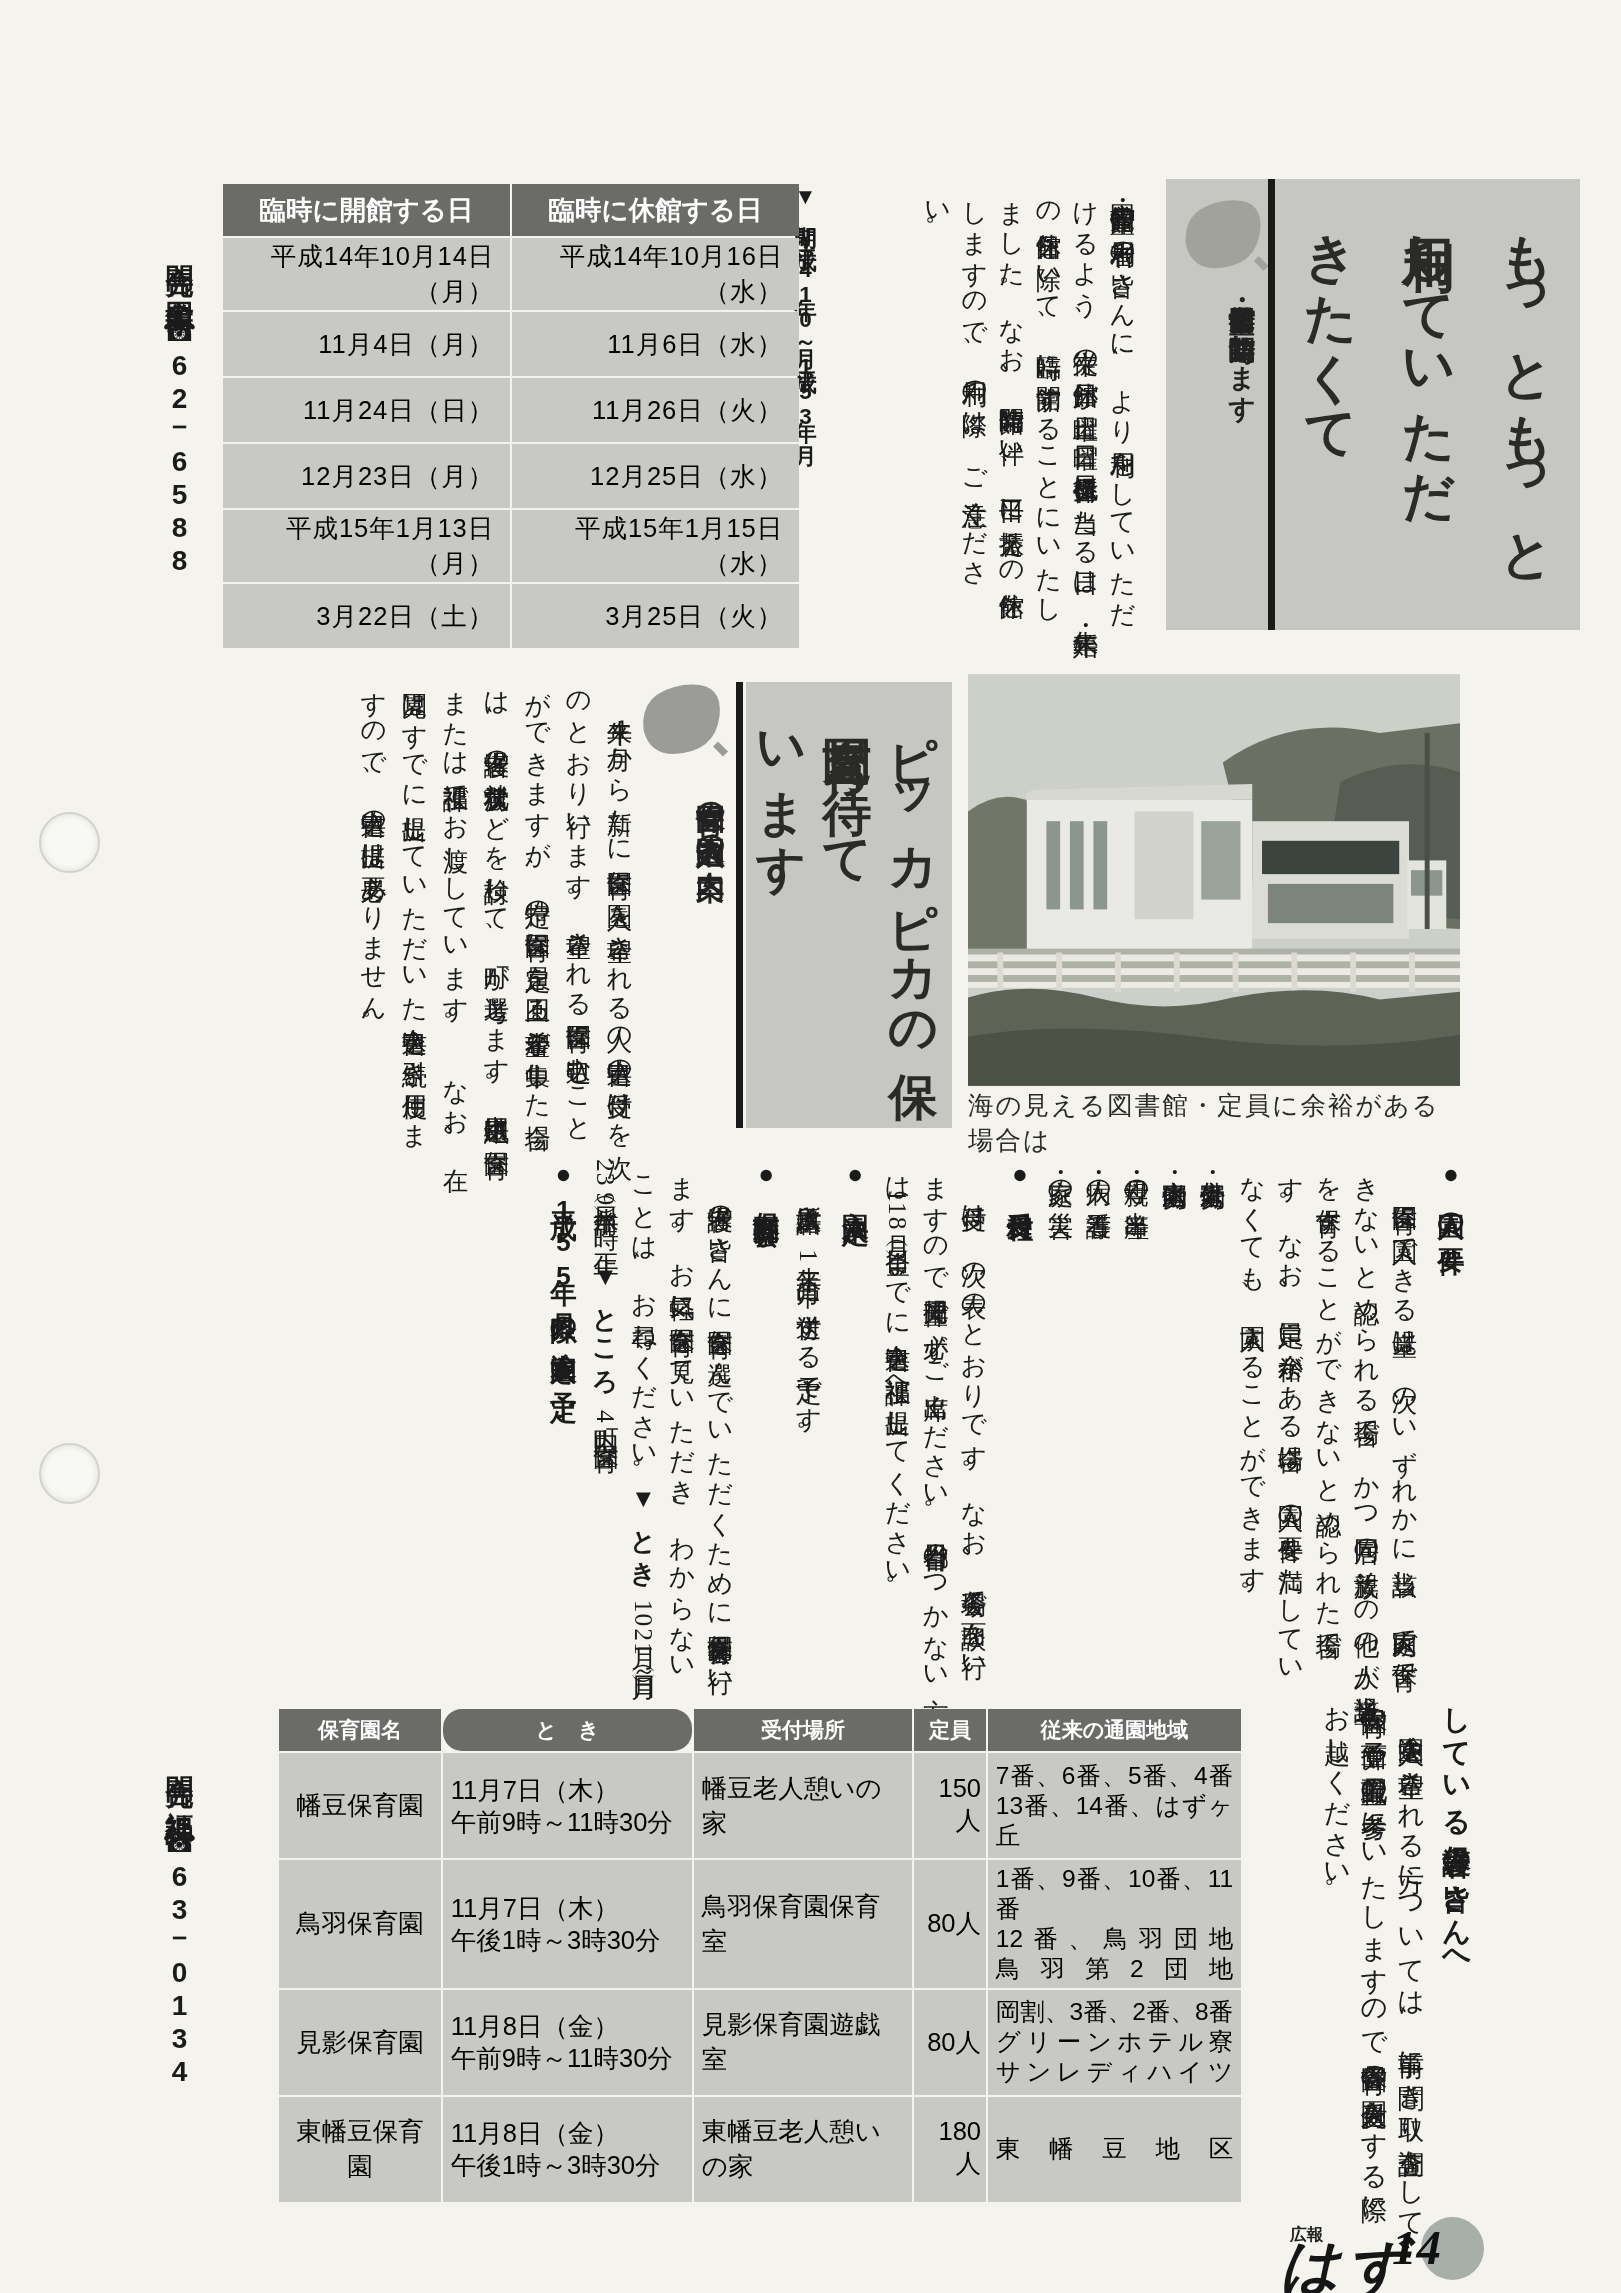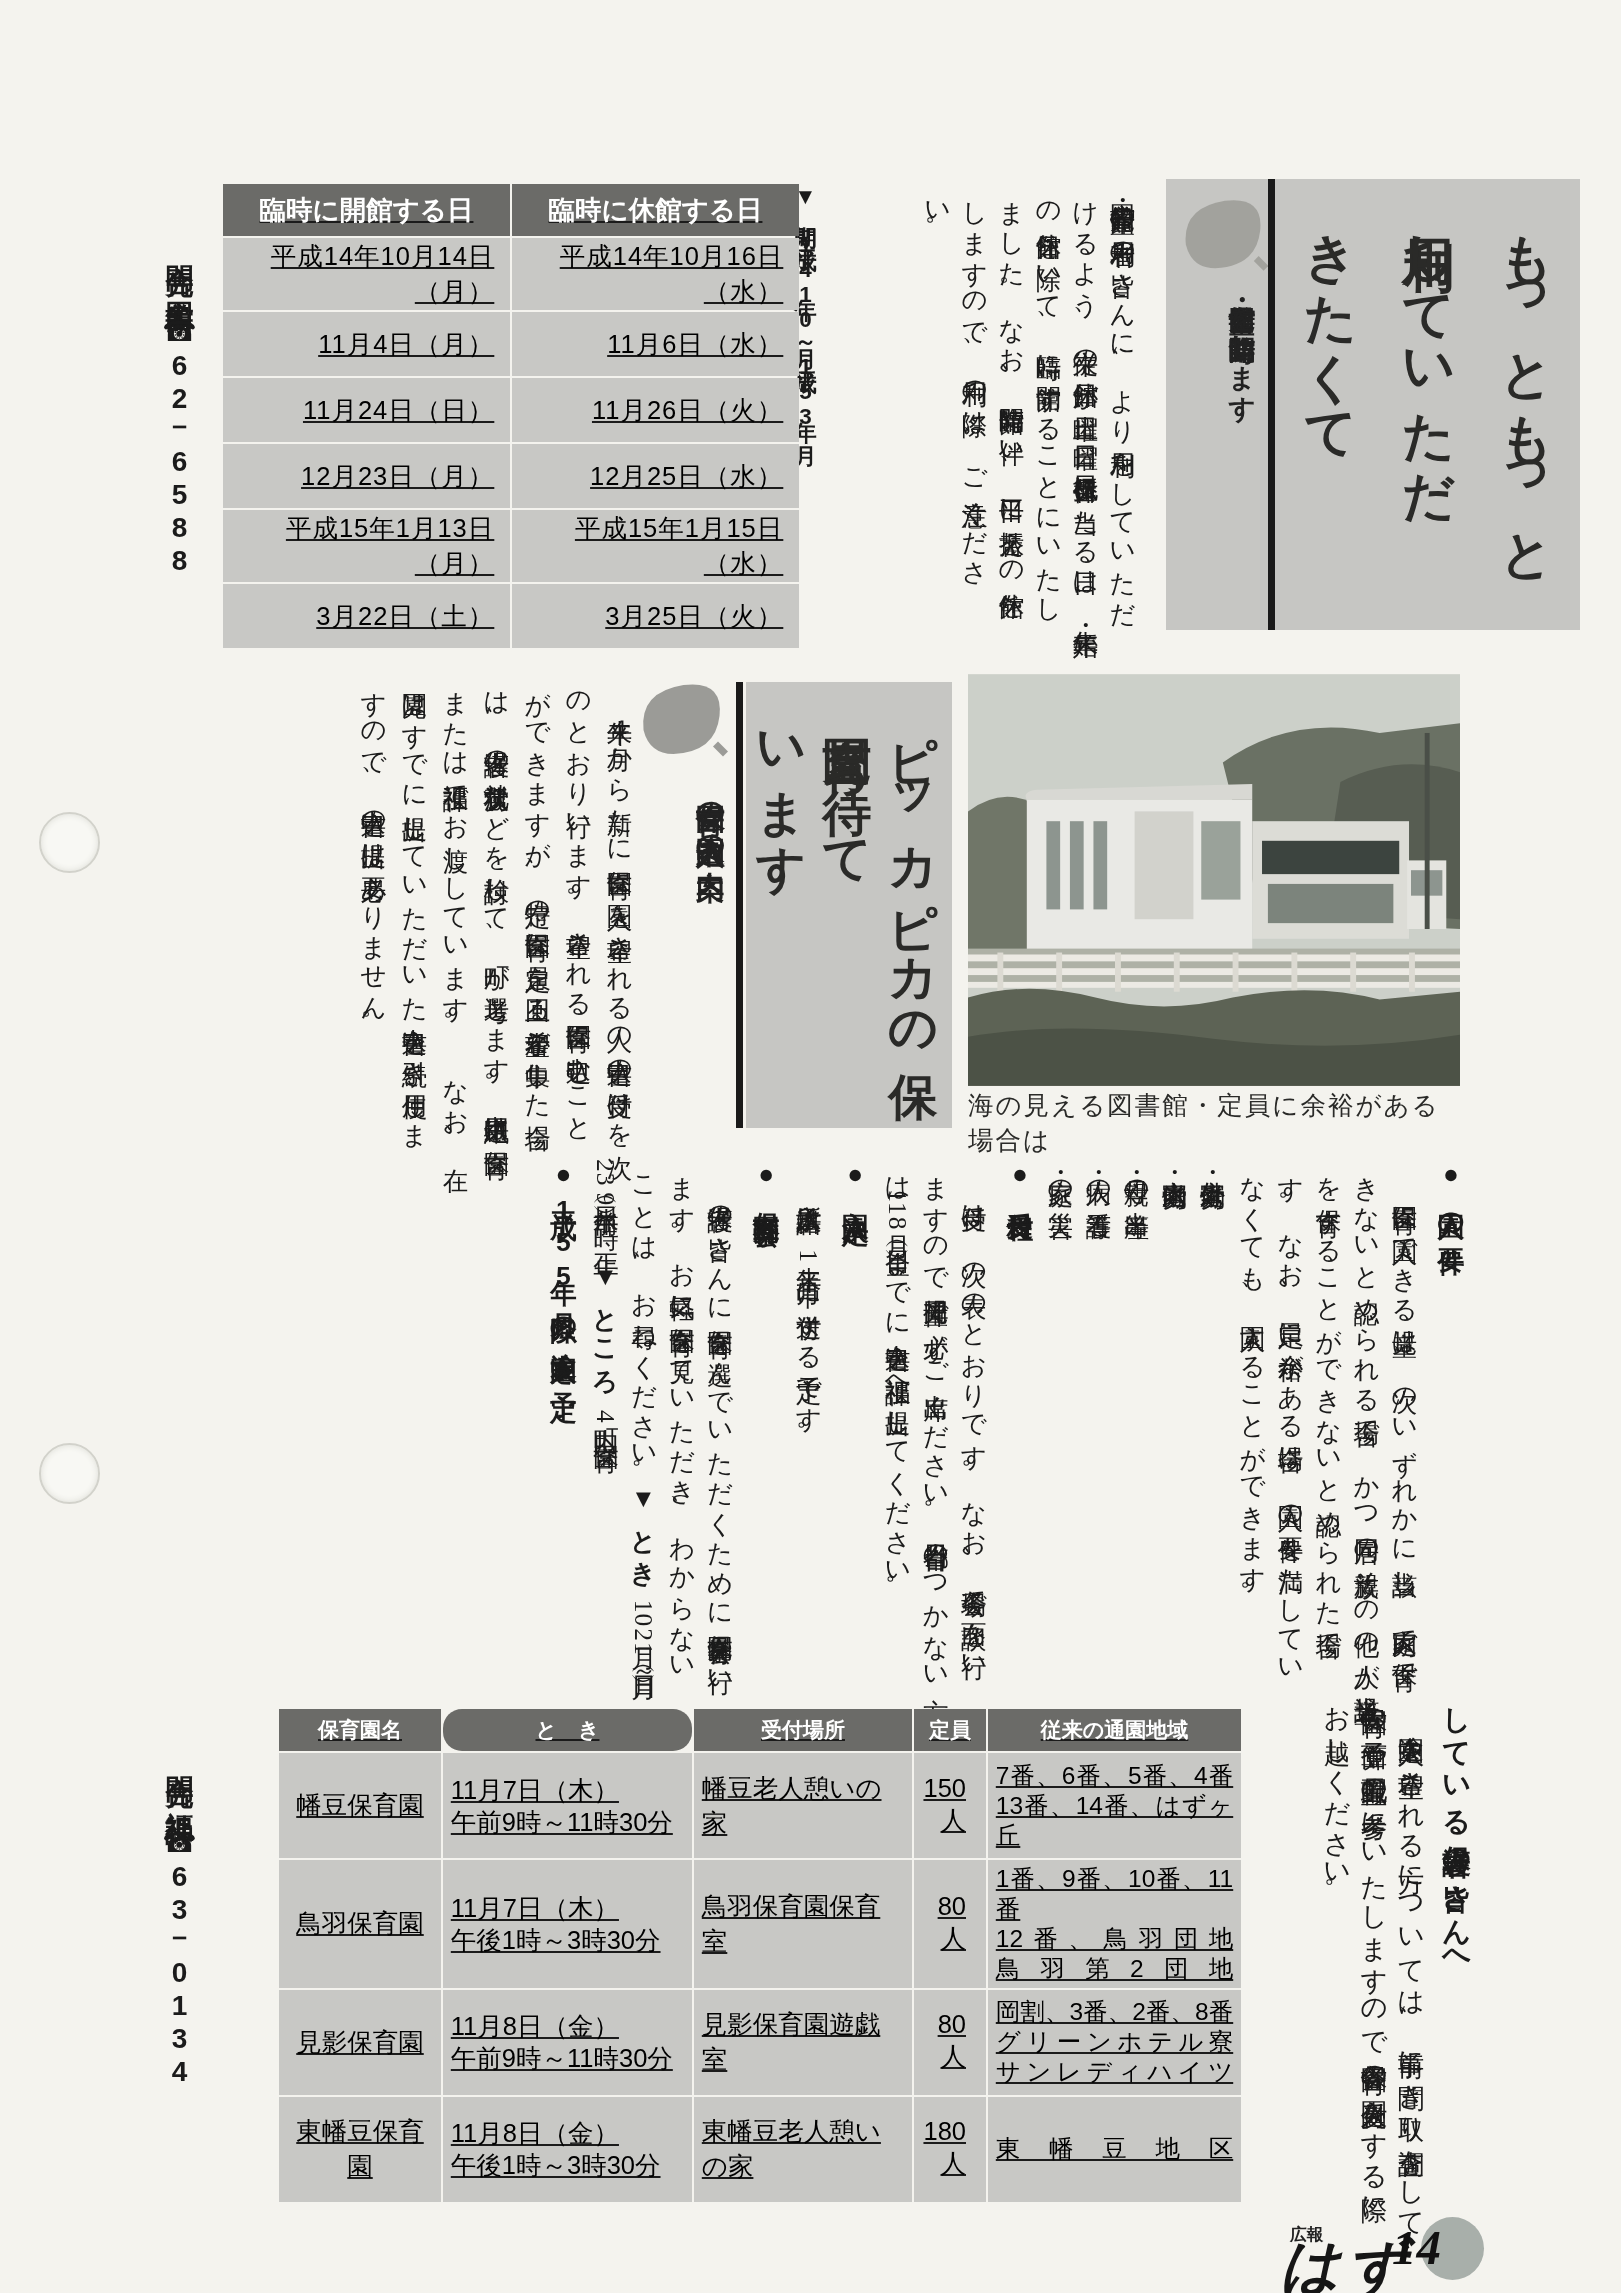--- a/index.html
+++ b/index.html
@@ -17,31 +17,31 @@
   .divider{background:var(--divider,#1a1a1a);}
   .headline{writing-mode:vertical-rl;text-orientation:upright;font-weight:bold;
             font-family:"Liberation Sans","DejaVu Sans",sans-serif;color:#2a2a28;}
   .headline span{display:block;}
   .subtitle{writing-mode:vertical-rl;text-orientation:upright;font-weight:bold;
             font-family:"Liberation Sans","DejaVu Sans",sans-serif;color:#222;}
   .bodytext{writing-mode:vertical-rl;text-orientation:mixed;letter-spacing:1px;}
   .contact{writing-mode:vertical-rl;text-orientation:upright;font-weight:600;
            font-family:"Liberation Sans","DejaVu Sans",sans-serif;letter-spacing:2px;}
   
-  table{border-collapse:separate;border-spacing:2.9px;table-layout:fixed;text-decoration:underline;}
+  table{border-collapse:separate;border-spacing:2.9px;table-layout:fixed;}
   th{background:var(--hdrgray,#6b6b68);color:#fff;font-weight:bold;text-align:center;
      font-family:"Liberation Sans","DejaVu Sans",sans-serif;}
   td{background:var(--cellgray,#c8c8c5);color:#000000;
      font-family:"Liberation Sans","DejaVu Sans",sans-serif;}
   #schedule-table th{font-size:26.5px;height:50px;}
   #schedule-table td{font-size:25.5px;height:62px;text-align:right;padding-right:15.7px;letter-spacing:1px;}
   #nursery-table th{font-size:21px;height:40px;}
   #nursery-table td{font-size:25.5px;vertical-align:middle;padding:3.9px 7.8px;}
   #nursery-table td.name{text-align:center;margin-left:40px;}
-  #nursery-table td.cap{text-align:right;padding-right:20px;}
+  #nursery-table td.cap{text-align:right;padding-right:5px;}
   #nursery-table .tline{line-height:32px;text-align:left;}
   #nursery-table .rline{font-size:24.5px;line-height:30px;text-align:justify;text-align-last:justify;}
   
   .band{writing-mode:vertical-rl;text-orientation:mixed;font-size:25.5px;line-height:38px;letter-spacing:1px;}
   .sec-h{font-family:"Liberation Sans","DejaVu Sans",sans-serif;font-weight:bold;font-size:26.5px;
          line-height:43px;letter-spacing:2px;text-orientation:upright;margin-left:5.9px;}
   .sec-p{margin:0 0 0 2px;}
   .sec-bullet{line-height:38px;}
   .seg-b{font-family:"Liberation Sans","DejaVu Sans",sans-serif;font-weight:bold;text-orientation:upright;}
   .caption{font-family:"Liberation Sans","DejaVu Sans",sans-serif;font-size:25.5px;letter-spacing:2px;color:#2a2a28;}

